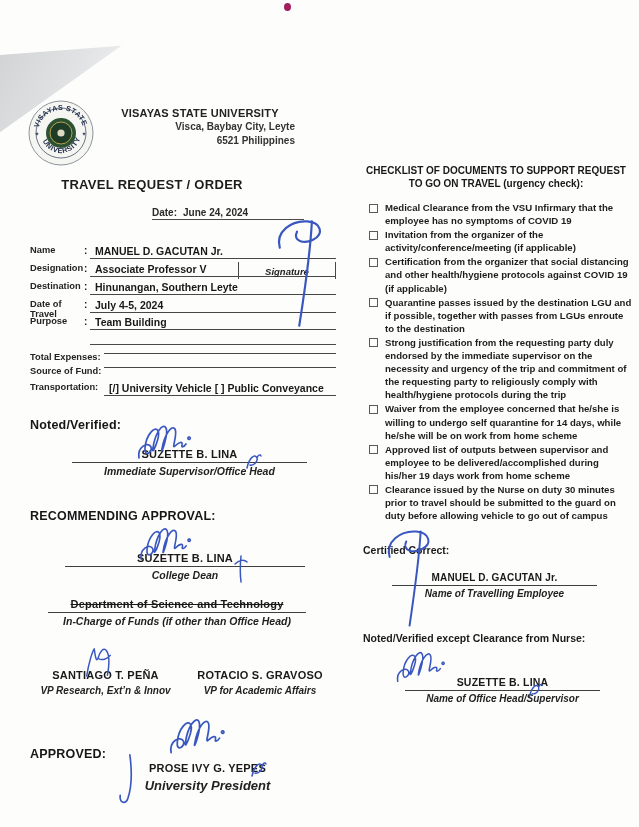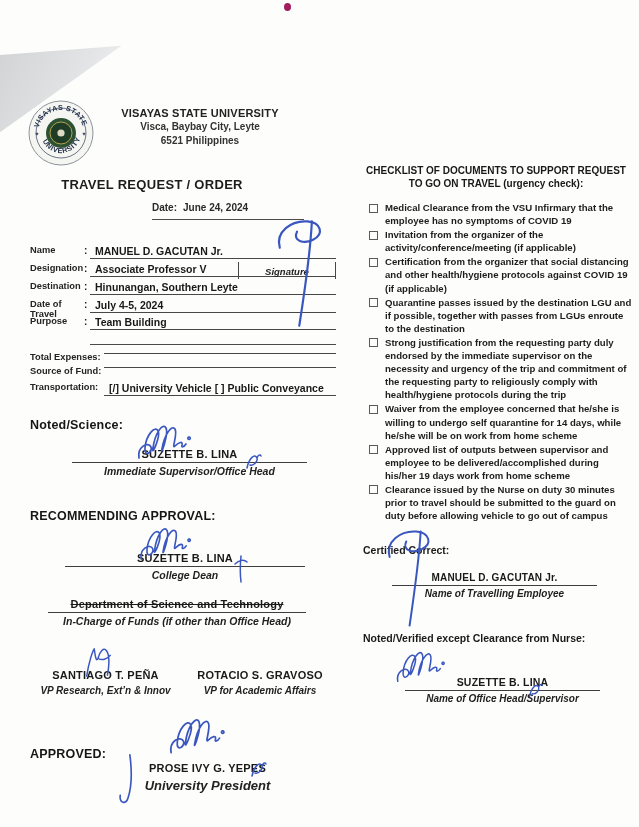--- a/index.html
+++ b/index.html
@@ -16,27 +16,27 @@
     clip-path:polygon(0 12%,92% 2%,0 96%);
   }
   .punch-dot{
     position:absolute;left:284px;top:3px;width:7px;height:8px;border-radius:50%;
     background:#a21c5e;
   }
   
   .seal{position:absolute;left:27px;top:99px;width:68px;height:68px;}
   .hdr{position:absolute;left:105px;top:106px;width:190px;text-align:center;line-height:14px;}
   .hdr .univ{font-size:11px;font-weight:700;letter-spacing:.2px;color:#222;}
-  .hdr .addr{font-size:10px;font-weight:600;color:#333;}
+  .hdr .addr{font-size:10px;font-weight:600;color:#333;text-align:right;}
   .doc-title{position:absolute;left:38px;top:177px;width:228px;text-align:center;
     font-size:13px;font-weight:700;letter-spacing:.3px;color:#1c1c1c;}
   
   .date-row{position:absolute;left:152px;top:202px;width:152px;height:16px;
     border-bottom:1.2px solid #4a4a4a;font-size:10px;font-weight:700;color:#2a2a2a;
-    display:flex;gap:6px;padding-bottom:1px;}
+    display:flex;gap:6px;align-items:flex-end;padding-bottom:1px;}
   
   .frow{position:absolute;left:30px;width:306px;height:17px;display:flex;align-items:flex-start;}
   .flabel{width:54px;font-size:9.3px;font-weight:700;color:#242424;padding-bottom:2px;}
   .fcolon{width:6px;font-size:10px;font-weight:700;padding-bottom:2px;}
   .fvalue{flex:1;border-bottom:1.2px solid #474747;font-size:10.5px;font-weight:700;
     color:#181818;padding:0 0 1px 5px;white-space:nowrap;}
   .elabel{width:74px;font-size:9.3px;font-weight:700;color:#242424;padding-bottom:2px;}
   .blankline{position:absolute;left:90px;top:336px;width:246px;height:8px;border-bottom:1.2px solid #4a4a4a;}
   .sig-cell{position:absolute;left:238px;top:262px;width:98px;height:17px;
     border-left:1.2px solid #474747;border-right:1.2px solid #474747;
@@ -143,21 +143,21 @@
   </div>
   <div class="frow" style="top:366px">
     <span class="elabel">Source of Fund:</span>
     <span class="fvalue"></span>
   </div>
   <div class="frow" style="top:382px">
     <span class="elabel">Transportation:</span>
     <span class="fvalue">[/]  University Vehicle      [ ]  Public Conveyance</span>
   </div>
 
-  <div class="h-big" style="left:30px;top:418px">Noted/Science:</div>
+  <div class="h-big" style="left:30px;top:418px">Noted/Verified:</div>
   <div class="sigblock" style="left:72px;top:448px;width:235px">
     <div class="sig-name">SUZETTE B. LINA</div>
     <div class="sig-title">Immediate Supervisor/Office Head</div>
   </div>
 
   <div class="h-big" style="left:30px;top:509px">RECOMMENDING APPROVAL:</div>
   <div class="sigblock" style="left:65px;top:552px;width:240px">
     <div class="sig-name">SUZETTE B. LINA</div>
     <div class="sig-title">College Dean</div>
   </div>

